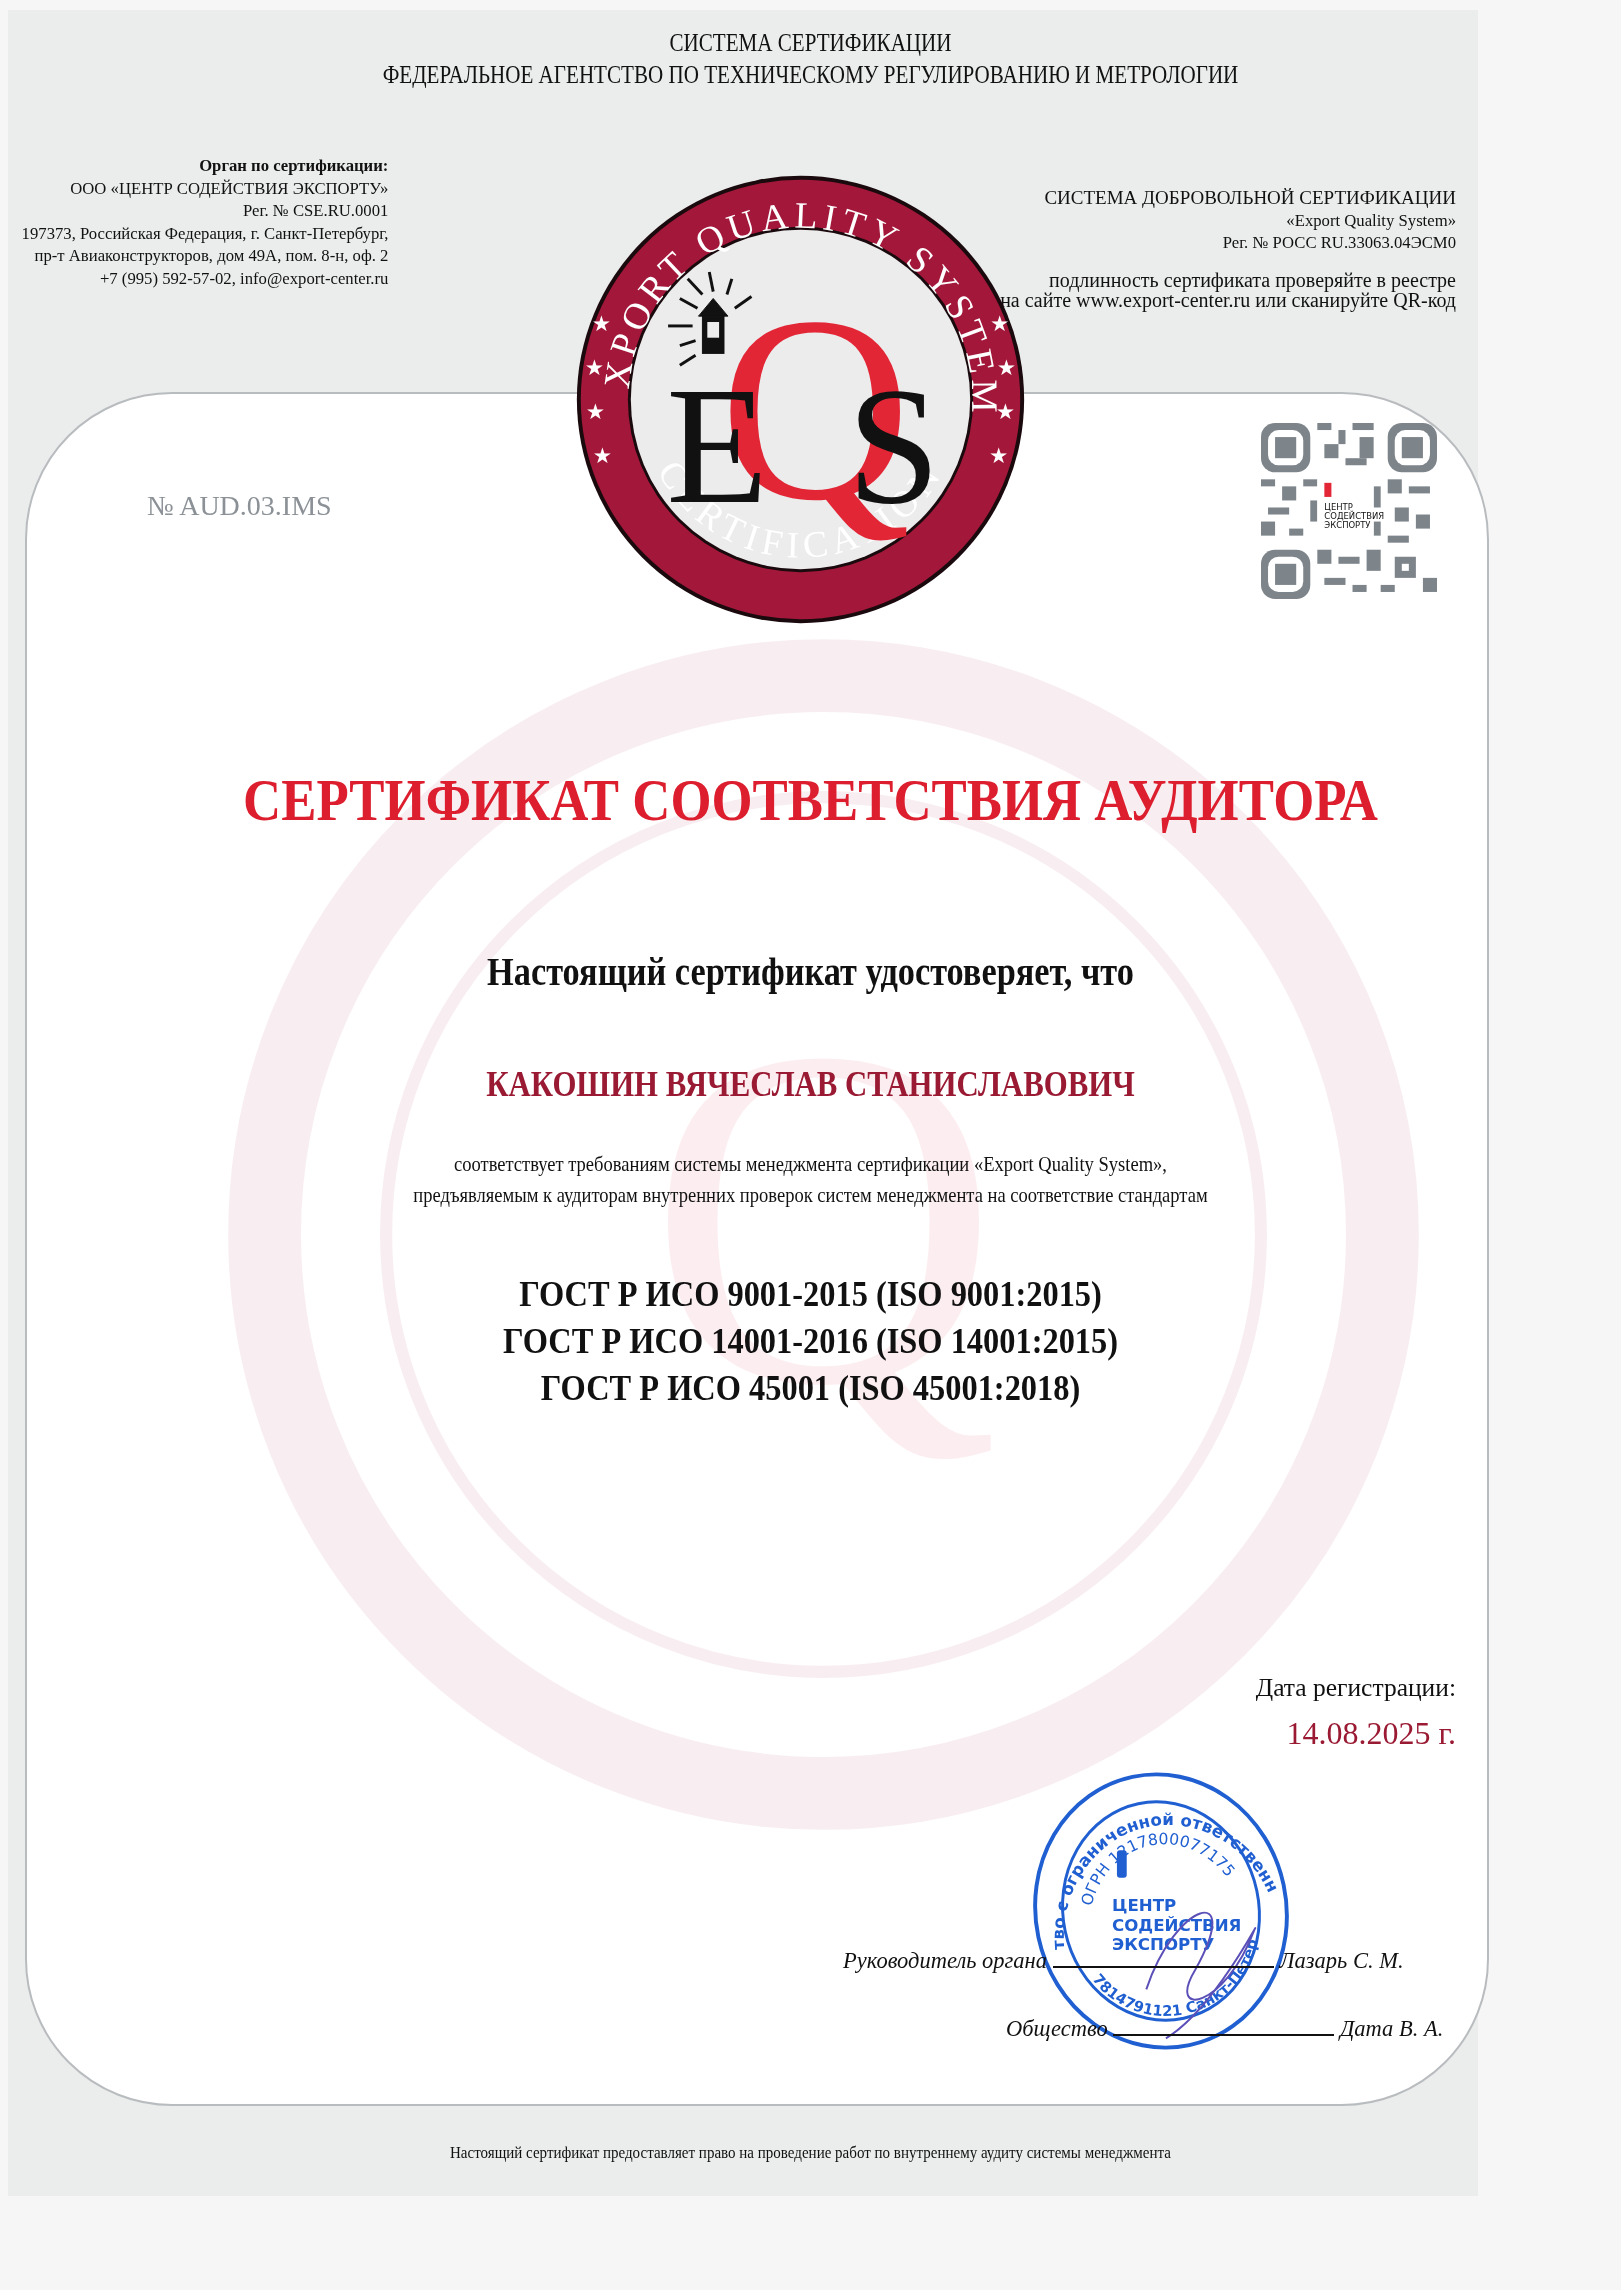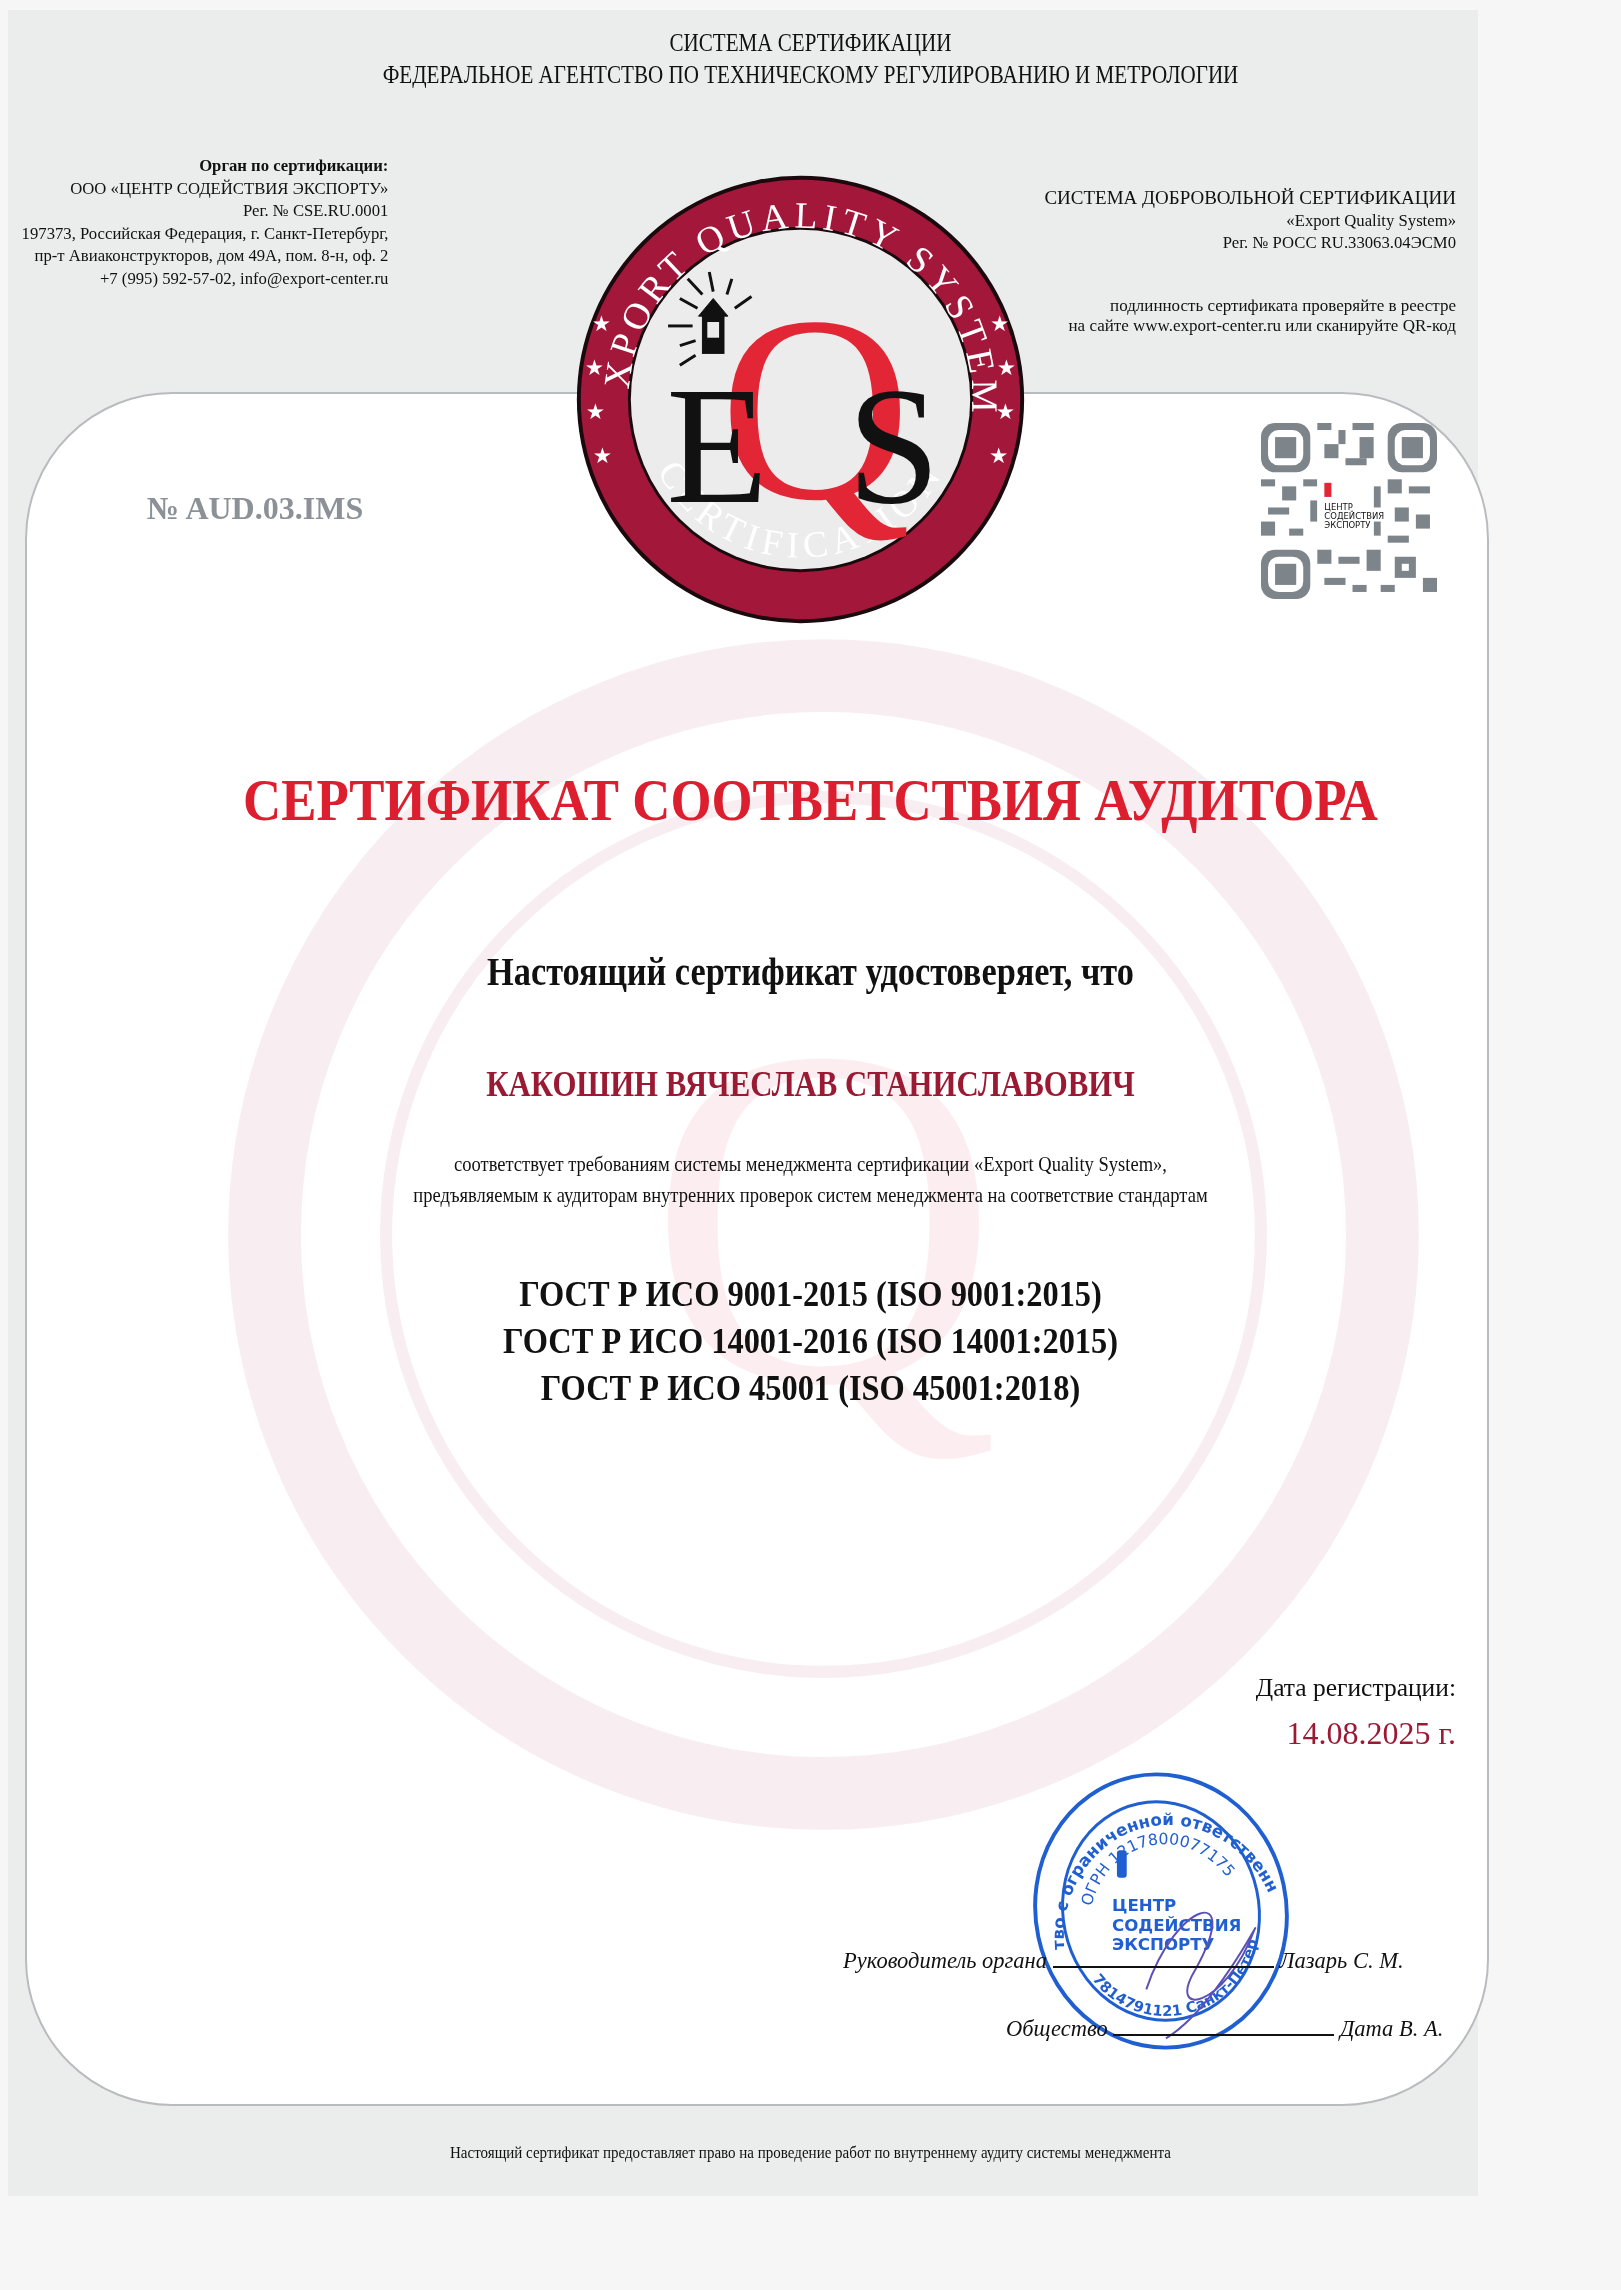--- a/index.html
+++ b/index.html
@@ -27,23 +27,23 @@
   }
   .header-line2 {
     left: 0; width: 1621px; top: 61px; text-align: center;
     font-size: 24.5px;
     transform: scaleX(0.86);
   }
   .org-left { left: 21.6px; top: 155px; font-size: 16.7px; line-height: 22.5px; text-align: right; }
   .org-left .bold { font-weight: bold; }
   .org-right { right: 165px; top: 155px; font-size: 16.7px; line-height: 22.5px; text-align: right; }
   .org-right .first { font-size: 19px; margin-top: 32px; }
-  .org-right .note { margin-top: 41px; font-size: 17px; line-height: 20.6px; }
+  .org-right .note { margin-top: 15px; font-size: 20px; line-height: 20.6px; }
   .cert-number {
-    left: 147px; top: 490px; font-size: 32px; font-weight: bold; color: #8b9196;
+    left: 147px; top: 490px; font-size: 28px; font-weight: normal; color: #8b9196;
   }
   .logo { left: 570px; top: 169px; width: 461px; height: 461px; }
   .qr { left: 1261px; top: 423px; width: 176px; height: 176px; }
   .title {
     left: 0; width: 1621px; top: 766px; text-align: center;
     font-size: 60px; font-weight: bold; color: #dc1e2e;
     transform: scaleX(0.88);
   }
   .subtitle {
     left: 0; width: 1621px; top: 949px; text-align: center;

